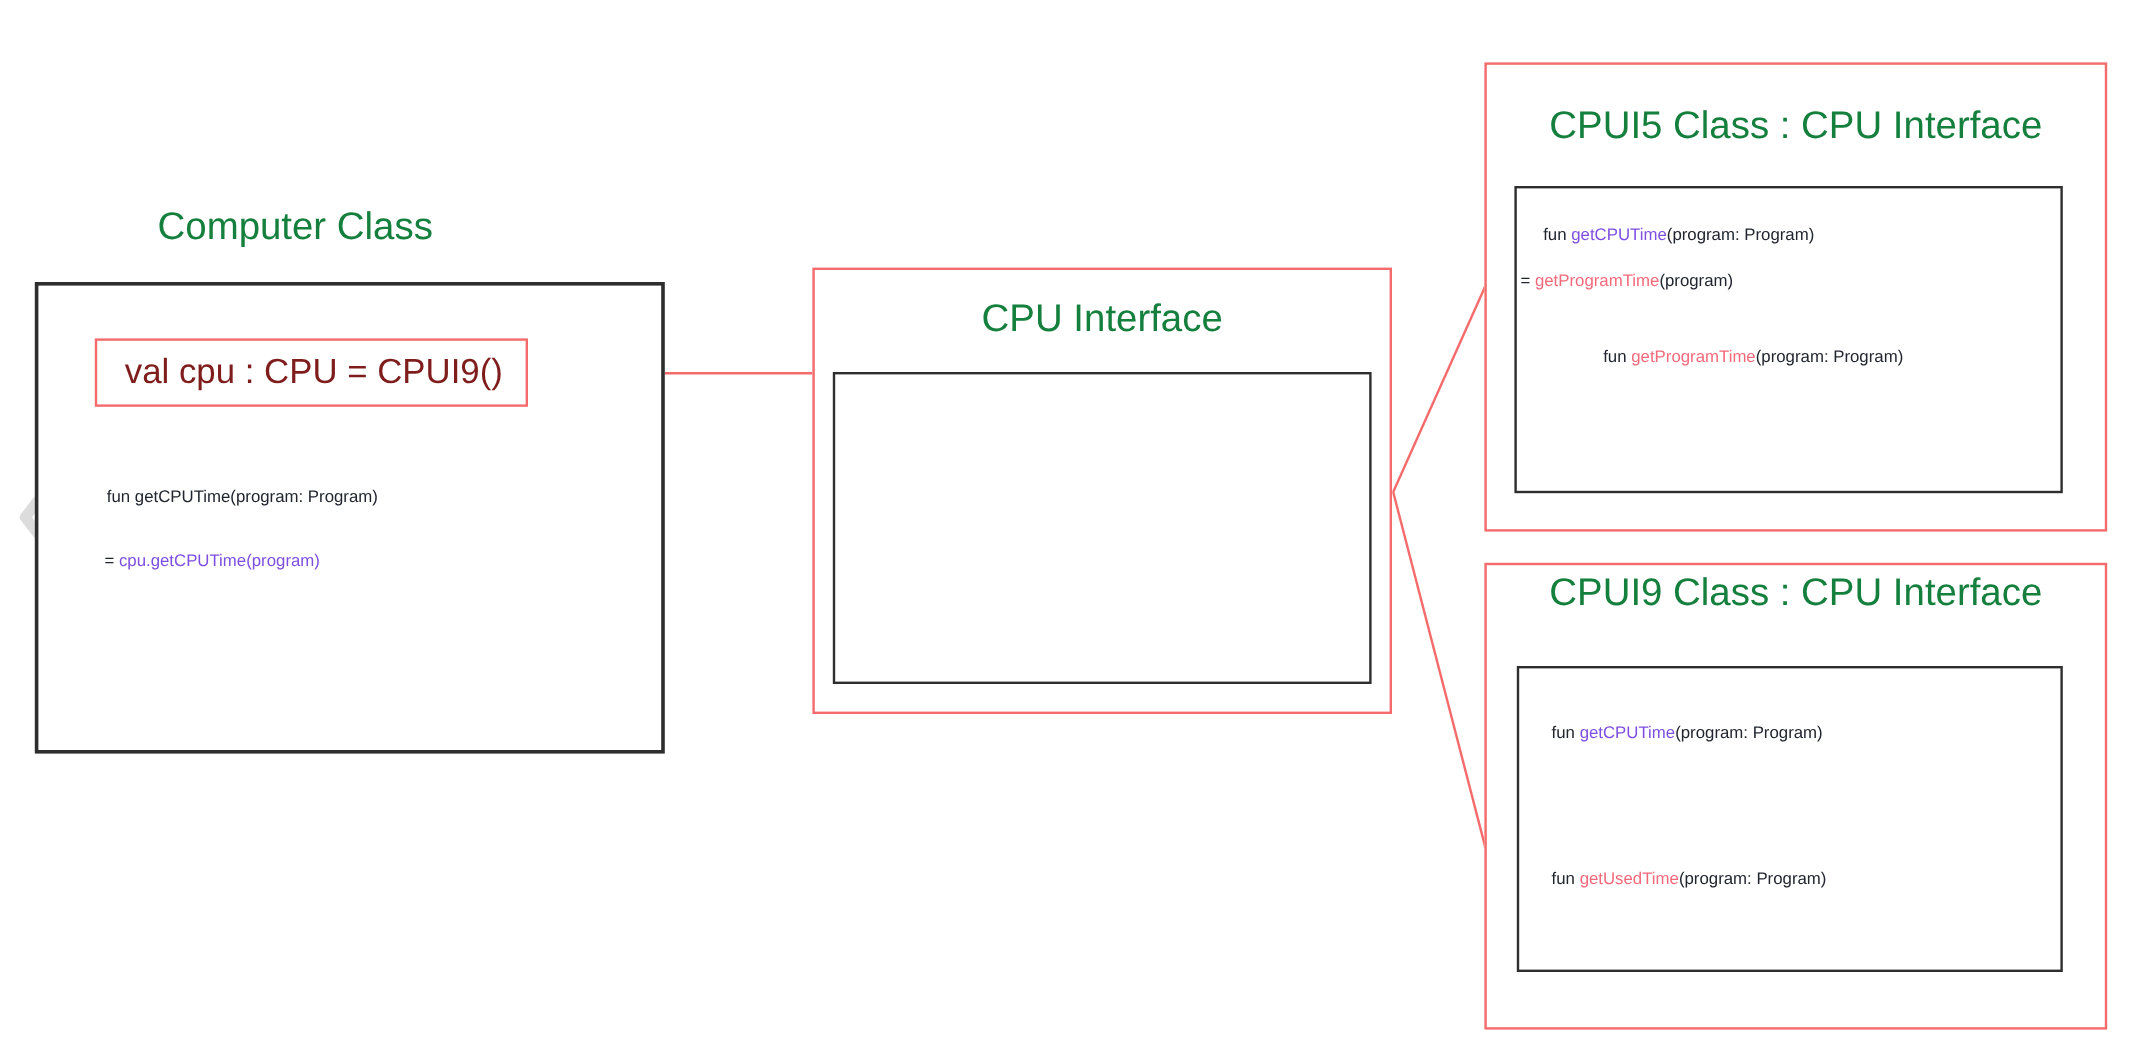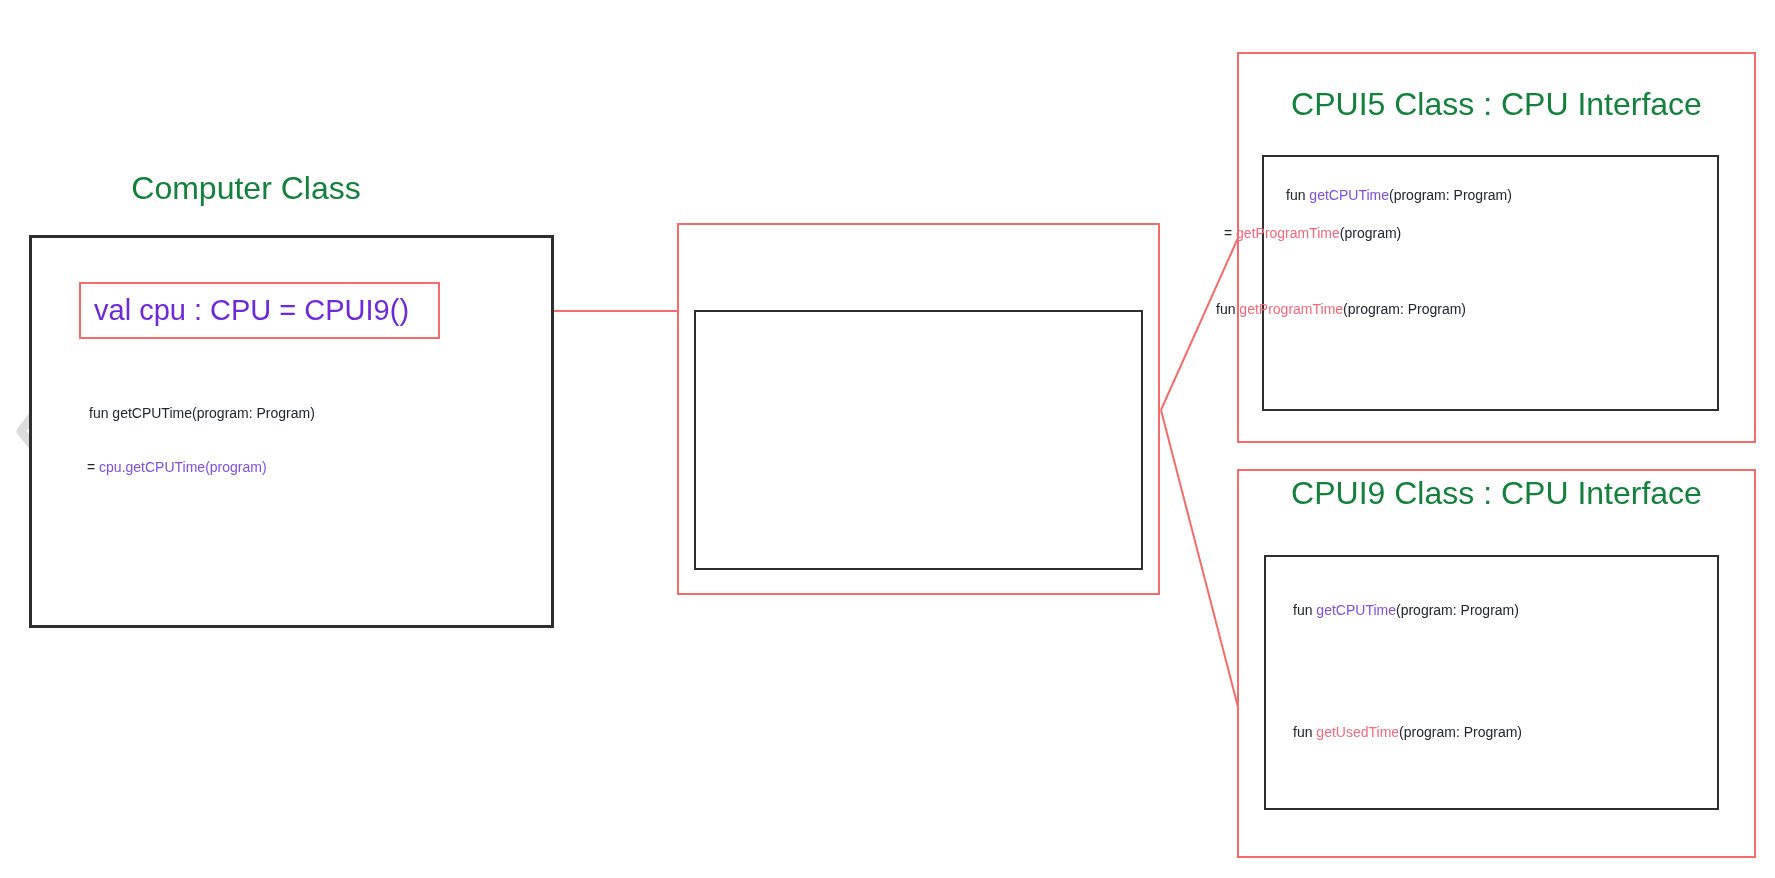--- a/index.html
+++ b/index.html
@@ -14,22 +14,22 @@
   }
   .blackbox{border:2px solid #2e2e2e;background:#ffffff;}
   .blackbox.thick{border-width:3px;}
   .redbox{border:2px solid #f56b6b;background:#ffffff;}
   .code{
     font-size:14px;line-height:30px;white-space:pre;color:#20252e;
   }
   .code .purple{color:#7d4ee0;}
   .code .fnred{color:#f4697a;}
   .valtext{
-    font-size:29px;line-height:53px;white-space:nowrap;color:#6d28d9;
-    padding-left:13px;
+    font-size:29px;line-height:53px;white-space:nowrap;color:#7f1d1d;
+    padding-left:23px;
   }
   svg.overlay{position:absolute;left:0;top:0;pointer-events:none;}
 </style>
 </head>
 <body>
 
 <div class="canvas">
 
   <svg class="overlay" width="1775" height="878" viewBox="0 0 1775 878">
     <line x1="440" y1="311" x2="679" y2="311" stroke="#f56b6b" stroke-width="2"></line>
@@ -48,35 +48,36 @@
   <div class="abs redbox" style="left:79px;top:282px;width:361px;height:57px;box-sizing:border-box;">
     <div class="valtext">val cpu : CPU = CPUI9()</div>
   </div>
 
   <div class="abs code" style="left:89px;top:398px;"><span>fun getCPUTime(program: Program)</span></div>
 
   <div class="abs code" style="left:87px;top:452px;"><span>= </span><span class="purple">cpu.getCPUTime(program)</span></div>
 
   <div class="abs redbox" style="left:677px;top:223px;width:483px;height:372px;box-sizing:border-box;"></div>
 
+  <div class="abs title" style="left:677px;top:243px;width:483px;">CPU Interface</div>
 
   <div class="abs blackbox" style="left:694px;top:310px;width:449px;height:260px;box-sizing:border-box;"></div>
 
 
   <div class="abs redbox" style="left:1237px;top:52px;width:519px;height:391px;box-sizing:border-box;"></div>
 
   <div class="abs title" style="left:1237px;top:82px;width:519px;">CPUI5 Class : CPU Interface</div>
 
   <div class="abs blackbox" style="left:1262px;top:155px;width:457px;height:256px;box-sizing:border-box;"></div>
 
   <div class="abs code" style="left:1286px;top:180px;"><span>fun </span><span class="purple">getCPUTime</span><span>(program: Program)</span></div>
 
-  <div class="abs code" style="left:1224px;top:218px;"><span>= </span><span class="fnred">getProgramTime</span><span>(program)</span></div>
+  <div class="abs code" style="left:1267px;top:218px;"><span>= </span><span class="fnred">getProgramTime</span><span>(program)</span></div>
 
-  <div class="abs code" style="left:1216px;top:282px;margin-top:12px;"><span>fun </span><span class="fnred">getProgramTime</span><span>(program: Program)</span></div>
+  <div class="abs code" style="left:1336px;top:282px;"><span>fun </span><span class="fnred">getProgramTime</span><span>(program: Program)</span></div>
 
   <div class="abs redbox" style="left:1237px;top:469px;width:519px;height:389px;box-sizing:border-box;"></div>
 
   <div class="abs title" style="left:1237px;top:471px;width:519px;">CPUI9 Class : CPU Interface</div>
 
   <div class="abs blackbox" style="left:1264px;top:555px;width:455px;height:255px;box-sizing:border-box;"></div>
 
   <div class="abs code" style="left:1293px;top:595px;"><span>fun </span><span class="purple">getCPUTime</span><span>(program: Program)</span></div>
 
 

